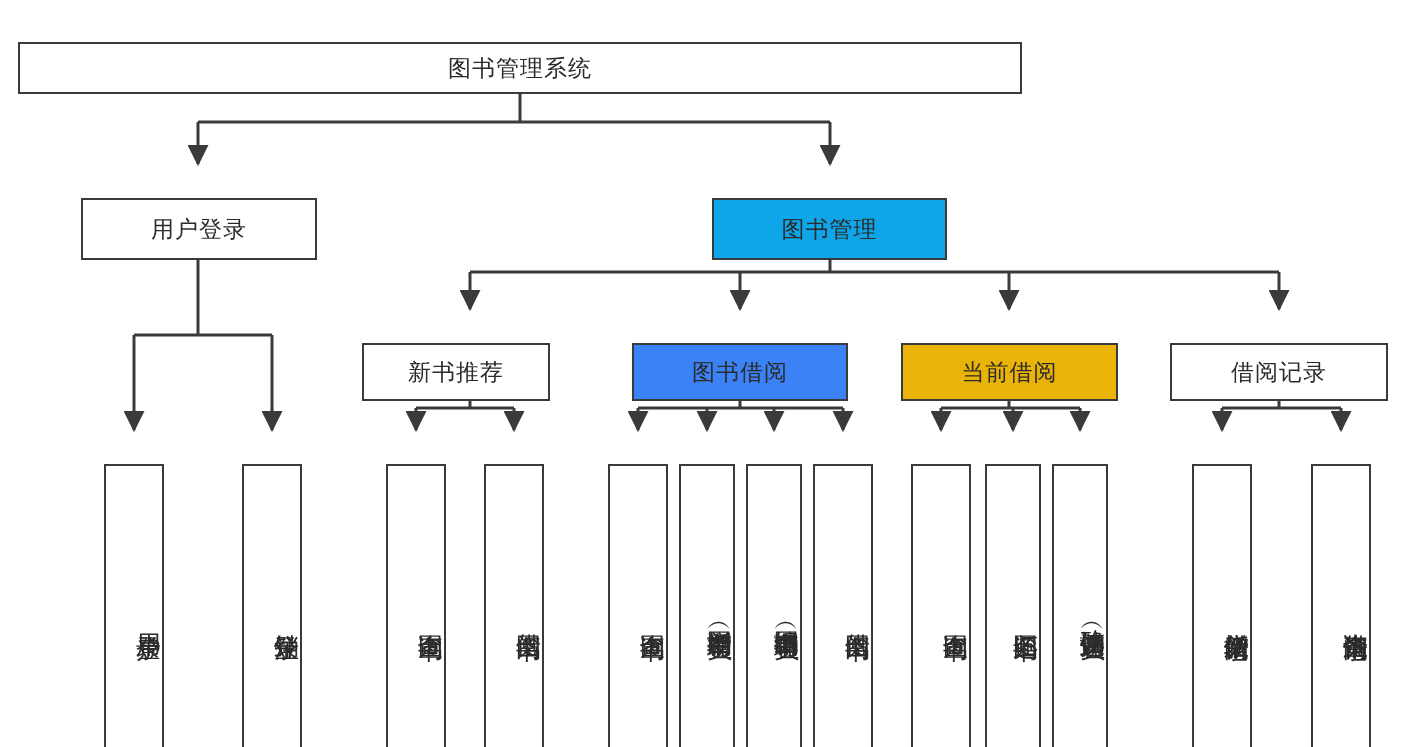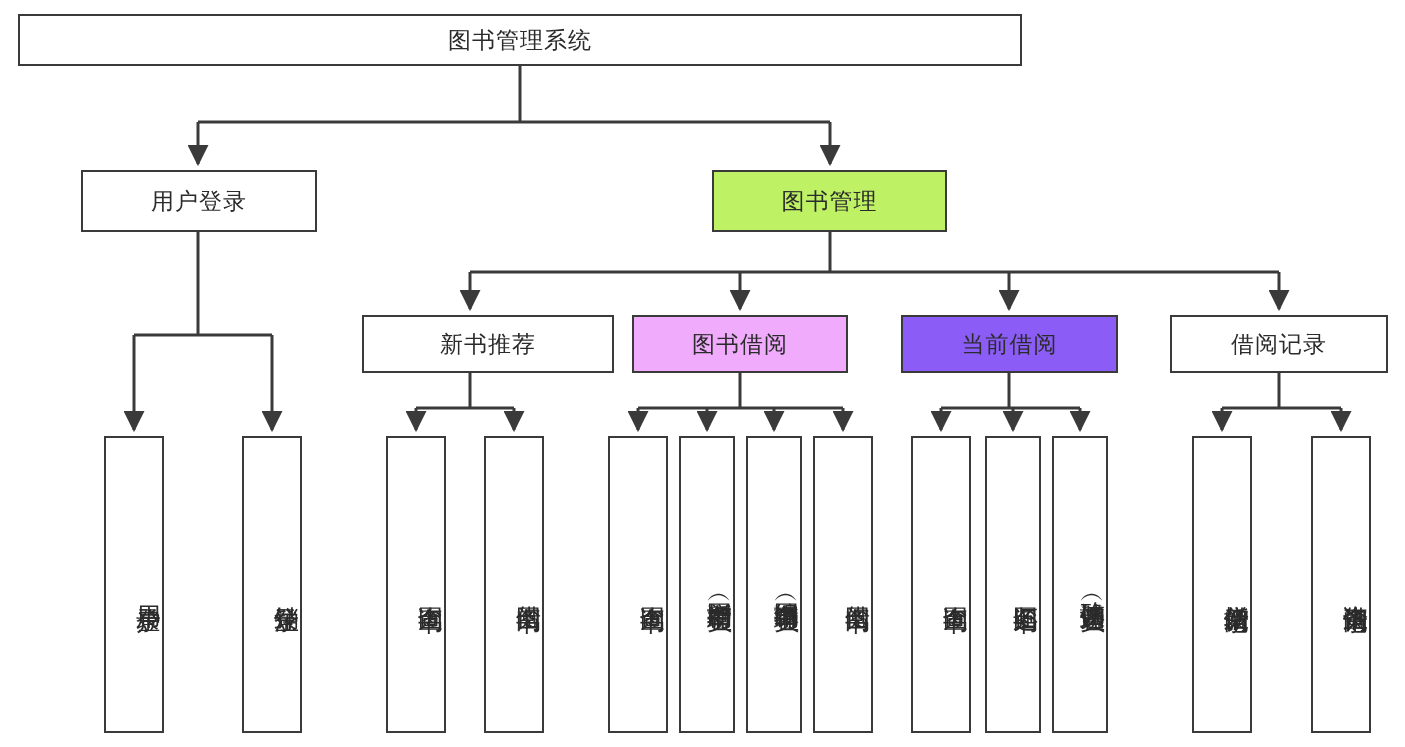--- a/index.html
+++ b/index.html
@@ -28,20 +28,21 @@
   }
   .node {
     position: absolute;
     box-sizing: border-box;
     background: #ffffff;
     border: 2px solid #8b5cf6;
     display: flex;
     align-items: center;
     justify-content: center;
     color: #2b2b2b;
+    margin-top: 28px;
   }
   .node.horiz {
     font-size: 23px;
     letter-spacing: 1px;
   }
   .node.vert {
     writing-mode: vertical-rl;
     text-orientation: upright;
     font-size: 25px;
     line-height: 1.08;
@@ -123,31 +124,31 @@
     </g>
   </svg>
 
   <div class="node horiz" id="node-root" style="left: 18px; top: 14px; width: 1004px; height: 52px; border-color: rgb(58, 58, 58); background: rgb(255, 255, 255); color: rgb(43, 43, 43);">
     <span class="label">图书管理系统</span>
   </div>
 
   <div class="node horiz" id="node-l2-0" style="left: 81px; top: 170px; width: 236px; height: 62px; border-color: rgb(58, 58, 58); background: rgb(255, 255, 255); color: rgb(43, 43, 43);">
     <span class="label">用户登录</span>
   </div>
-  <div class="node horiz" id="node-l2-1" style="left: 712px; top: 170px; width: 235px; height: 62px; border-color: rgb(58, 58, 58); background: #bef264; color: rgb(43, 43, 43);">
+  <div class="node horiz" id="node-l2-1" style="left: 712px; top: 170px; width: 235px; height: 62px; border-color: rgb(58, 58, 58); background: #0ea5e9; color: rgb(43, 43, 43);">
     <span class="label">图书管理</span>
   </div>
 
-  <div class="node horiz" id="node-l3-0" style="left: 362px; top: 315px; width: 252px; height: 58px; border-color: rgb(58, 58, 58); background: rgb(255, 255, 255); color: rgb(43, 43, 43);">
+  <div class="node horiz" id="node-l3-0" style="left: 362px; top: 315px; width: 188px; height: 58px; border-color: rgb(58, 58, 58); background: rgb(255, 255, 255); color: rgb(43, 43, 43);">
     <span class="label">新书推荐</span>
   </div>
-  <div class="node horiz" id="node-l3-1" style="left: 632px; top: 315px; width: 216px; height: 58px; border-color: rgb(58, 58, 58); background: #f0abfc; color: rgb(43, 43, 43);">
+  <div class="node horiz" id="node-l3-1" style="left: 632px; top: 315px; width: 216px; height: 58px; border-color: rgb(58, 58, 58); background: #3b82f6; color: rgb(43, 43, 43);">
     <span class="label">图书借阅</span>
   </div>
-  <div class="node horiz" id="node-l3-2" style="left: 901px; top: 315px; width: 217px; height: 58px; border-color: rgb(58, 58, 58); background: #8b5cf6; color: rgb(43, 43, 43);">
+  <div class="node horiz" id="node-l3-2" style="left: 901px; top: 315px; width: 217px; height: 58px; border-color: rgb(58, 58, 58); background: #eab308; color: rgb(43, 43, 43);">
     <span class="label">当前借阅</span>
   </div>
   <div class="node horiz" id="node-l3-3" style="left: 1170px; top: 315px; width: 218px; height: 58px; border-color: rgb(58, 58, 58); background: rgb(255, 255, 255); color: rgb(43, 43, 43); text-align: center;">
     <span class="label">借阅记录</span>
   </div>
 
   <div class="node vert" id="node-leaf-0" style="left: 104px; top: 436px; width: 60px; height: 297px; border-color: rgb(58, 58, 58); background: rgb(255, 255, 255); color: rgb(43, 43, 43);">
     <span class="label">用户登录</span>
   </div>
   <div class="node vert" id="node-leaf-1" style="left: 242px; top: 436px; width: 60px; height: 297px; border-color: rgb(58, 58, 58); background: rgb(255, 255, 255); color: rgb(43, 43, 43);">

